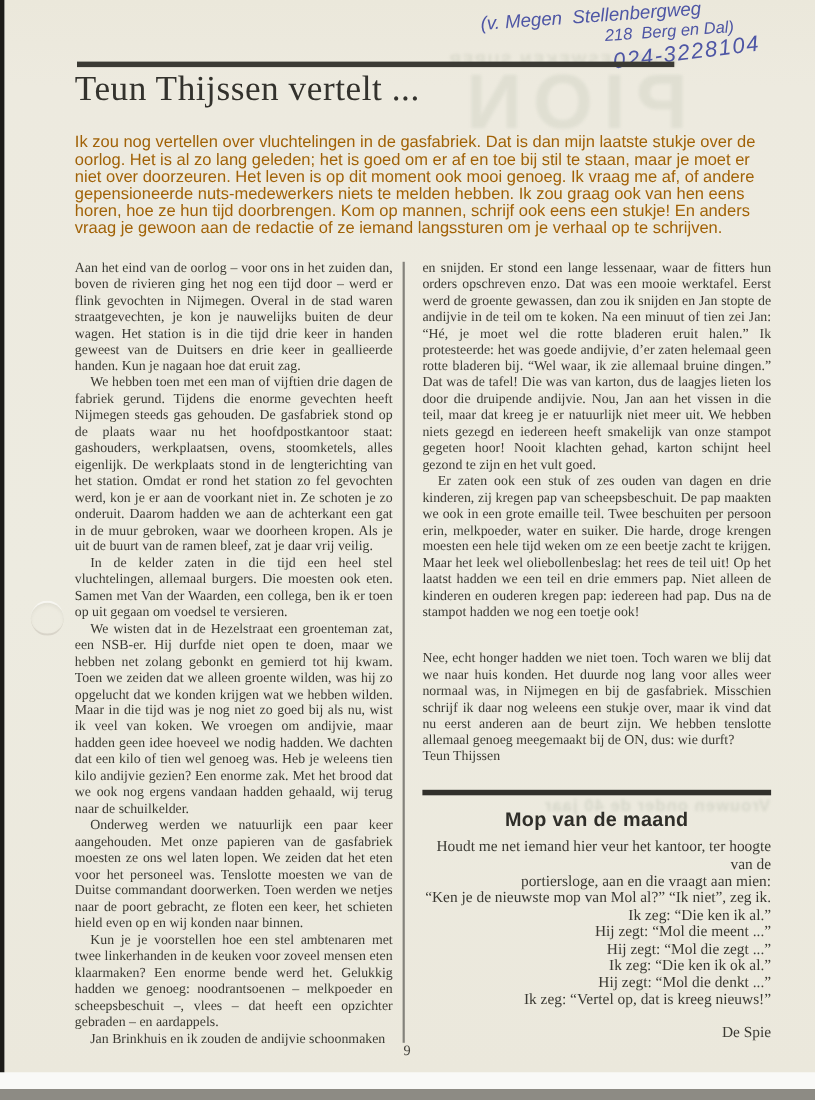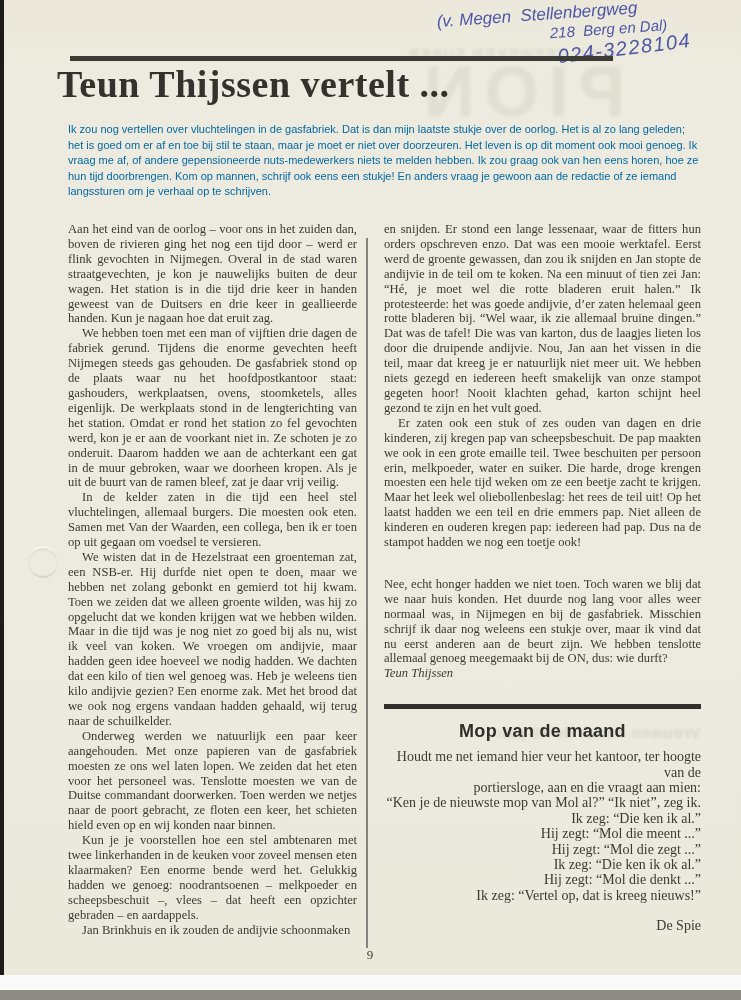--- a/index.html
+++ b/index.html
@@ -27,38 +27,38 @@
   .ghost-band{left:345px;top:46px;width:270px;font-size:14px;letter-spacing:2px;
               color:rgba(125,135,115,0.16);}
   .ghost-vrouwen{left:470px;top:724px;width:230px;font-size:15px;letter-spacing:1px;
                  color:rgba(125,138,118,0.20);}
 
   .punch-hole{position:absolute;left:28px;top:546px;width:30px;height:28px;border-radius:50%;
               border-top:2px solid rgba(255,255,255,0.55);border-bottom:2px solid rgba(120,115,100,0.18);
               box-shadow:inset 0 2px 3px rgba(120,115,100,0.10);}
 
   .title-rule{position:absolute;left:70px;top:56px;width:543px;height:5px;background:#3b3a34;}
-  .article-title{position:absolute;left:57px;top:62px;width:560px;
-                 font-family:"Liberation Serif",serif;font-weight:bold;font-size:38px;
+  .article-title{position:absolute;left:68px;top:62px;width:560px;
+                 font-family:"Liberation Serif",serif;font-weight:normal;font-size:32px;
                  letter-spacing:0.5px;color:#33322d;}
   .article-intro{position:absolute;left:68px;top:122px;width:634px;
-                 font-family:"Liberation Sans",sans-serif;font-size:11px;line-height:15.6px;
-                 color:#0369a1;}
+                 font-family:"Liberation Sans",sans-serif;font-size:15px;line-height:15.6px;
+                 color:#a16207;}
 
-  .col{position:absolute;top:222px;font-size:12.6px;line-height:14.9px;color:#3b3a33;
+  .col{position:absolute;top:236px;font-size:12.6px;line-height:14.9px;color:#3b3a33;
        text-align:justify;font-family:"Liberation Serif",serif;}
   .col-left{left:68px;width:289px;}
   .col-right{left:384px;width:317px;}
   .col p{margin:0;}
   .col p.indent{text-indent:14px;}
   .col p.gap-top{margin-top:27px;}
   .col-divider{position:absolute;left:366px;top:238px;width:1.5px;height:710px;
                background:#71706a;opacity:0.85;}
 
-  .signature{margin-top:15px;text-indent:0;font-style:italic;}
+  .signature{margin-top:15px;text-indent:0;}
   .mop-rule{margin-top:23px;width:100%;height:5px;background:#31302b;}
   .mop-heading{margin-top:15px;font-family:"Liberation Sans",sans-serif;font-weight:bold;
                font-size:18px;letter-spacing:0.3px;color:#2f2e29;text-align:center;}
   .mop-body{margin-top:10px;font-size:14px;line-height:15.4px;text-align:right;}
   .mop-body div{min-height:15.4px;}
   .mop-sign{margin-top:15px;margin-left:30px;}
 
   .page-number{position:absolute;left:340px;top:947px;width:60px;text-align:center;
                font-size:13px;color:#44423c;}
 </style>

